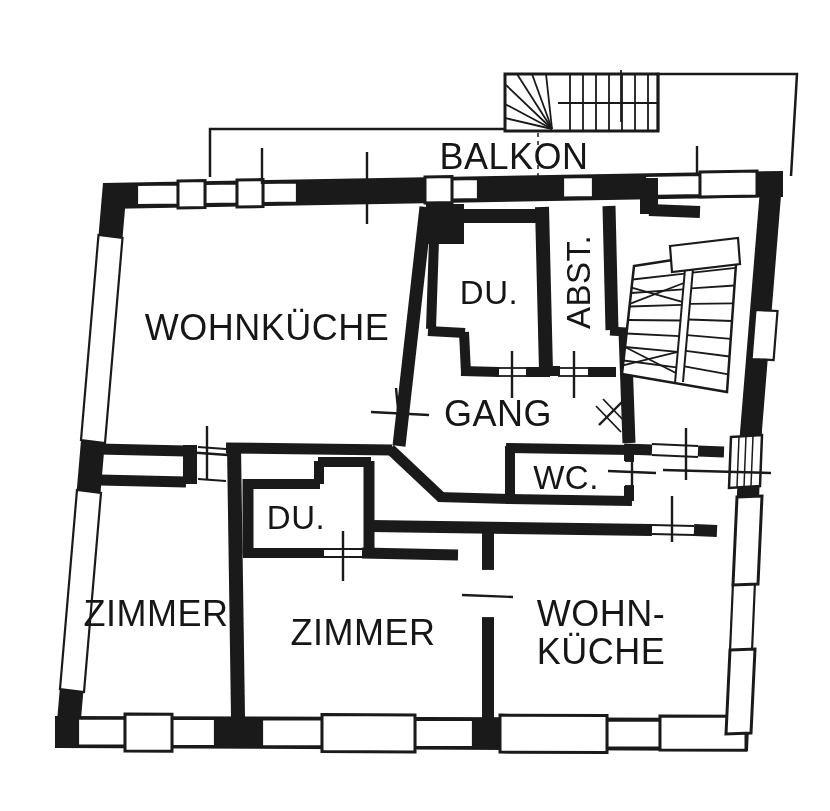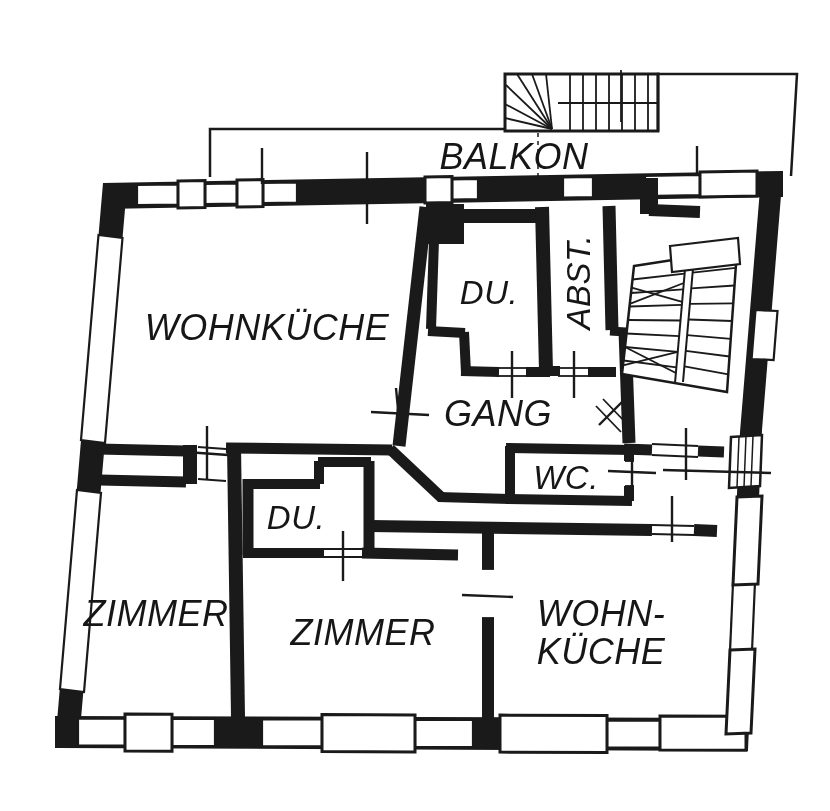--- a/index.html
+++ b/index.html
@@ -1,16 +1,16 @@
 <!DOCTYPE html>
 <html><head>
 <meta charset="utf-8">
 <style>
   html,body{margin:0;padding:0;background:#ffffff;}
-  .stage{position:relative;width:830px;height:811px;background:#ffffff;overflow:hidden;font-style:italic;}
+  .stage{position:relative;width:830px;height:811px;background:#ffffff;overflow:hidden;}
   svg{display:block;}
   text{font-family:"Liberation Sans","DejaVu Sans",sans-serif;fill:#161616;letter-spacing:0.5px;}
   .lbl{font-size:36px;}
   .lbl-sm{font-size:33px;}
 </style>
 </head>
 <body>
 
 <div class="stage">
 <svg width="830" height="811" viewBox="0 0 830 811">

